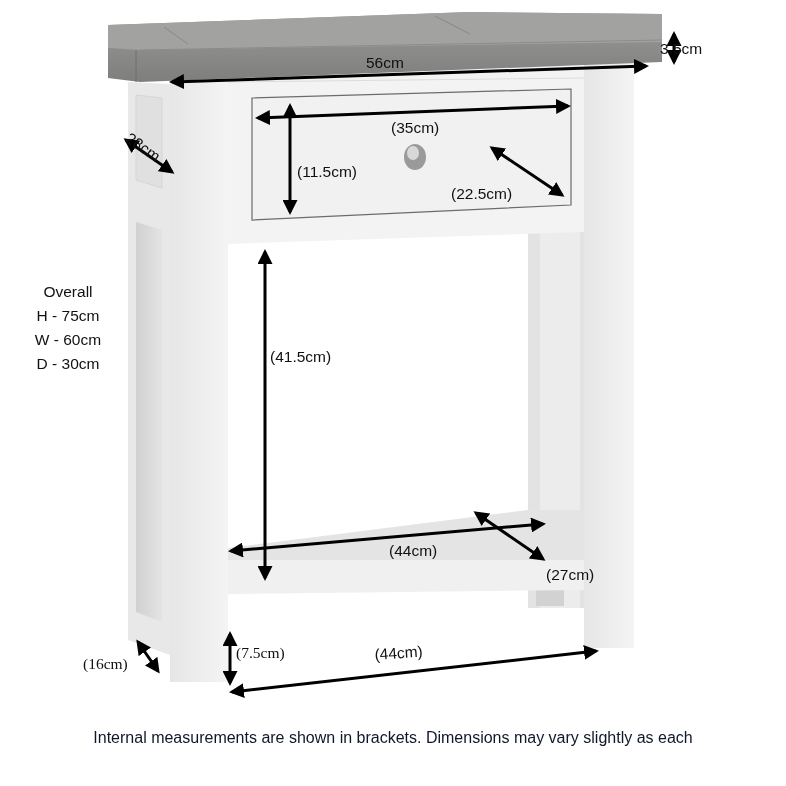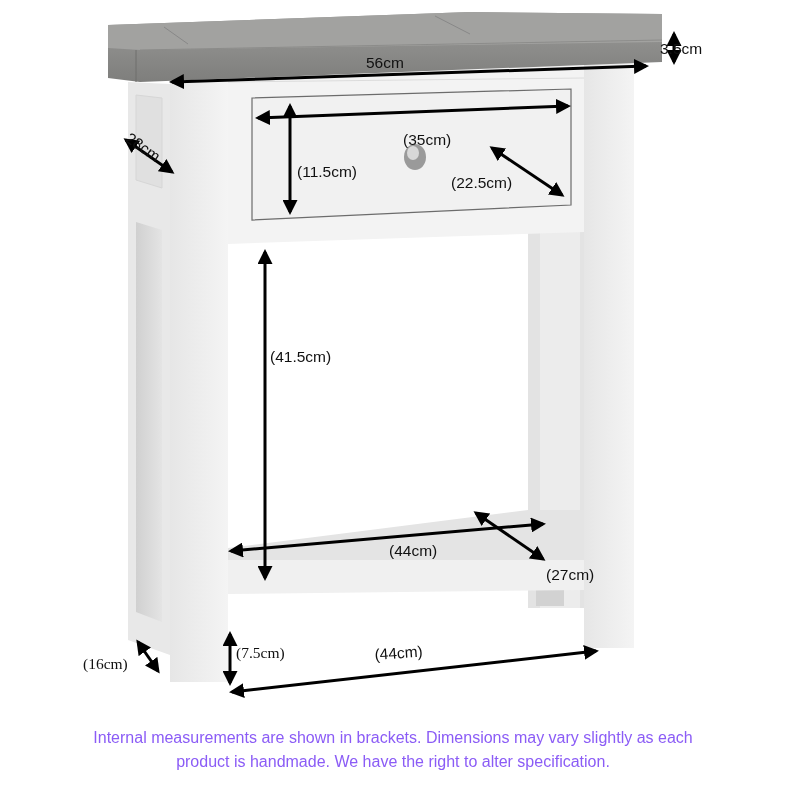--- a/index.html
+++ b/index.html
@@ -4,21 +4,21 @@
   <style>
     html, body { margin: 0; padding: 0; background: #ffffff; }
     body { width: 786px; height: 786px; position: relative; overflow: hidden;
            font-family: "Liberation Sans", "DejaVu Sans", sans-serif; color: #111; }
     #stage { position: absolute; left: 0; top: 0; width: 786px; height: 732px; }
     .lbl { position: absolute; font-size: 15.5px; color: #111; white-space: nowrap; line-height: 1; }
     .overall { position: absolute; left: 18px; top: 280px; width: 100px; text-align: center;
                font-size: 15.5px; line-height: 24px; color: #111; }
     .overall div { white-space: nowrap; }
     .footer { position: absolute; left: 0; top: 726px; width: 786px; text-align: center;
-              font-size: 16px; line-height: 24px; color: #8b5cf6; }
+              font-size: 16px; line-height: 24px; color: #0f172a; }
     .footer div { white-space: nowrap; }
   </style>
 </head>
 <body>
 
 <div id="stage">
   <svg width="786" height="786" viewBox="0 0 786 786">
     <defs>
       <linearGradient id="topGrad" x1="0" y1="0" x2="0" y2="1">
         <stop offset="0" stop-color="#9b9b99"></stop>
@@ -90,30 +90,35 @@
       <line x1="138" y1="642" x2="158" y2="671" marker-start="url(#ah)" marker-end="url(#ah)"></line>
       <line x1="230" y1="634" x2="230" y2="683" marker-start="url(#ah)" marker-end="url(#ah)"></line>
       <line x1="232" y1="692" x2="596" y2="651" marker-start="url(#ah)" marker-end="url(#ah)"></line>
     </g>
   </svg>
 
   
   <span class="lbl" style="left:366px; top:55px;">56cm</span>
   <span class="lbl" style="left:660px; top:41px;">3.5cm</span>
   <span class="lbl" style="left:132px; top:130px; transform:rotate(35deg); transform-origin:left top;">28cm</span>
-  <span class="lbl" style="left:391px; top:132px;margin-left:12px;">(35cm)</span>
+  <span class="lbl" style="left:391px; top:120px;">(35cm)</span>
   <span class="lbl" style="left:297px; top:164px;">(11.5cm)</span>
-  <span class="lbl" style="left:451px; top:175px;">(22.5cm)</span>
+  <span class="lbl" style="left:451px; top:186px;">(22.5cm)</span>
   <span class="lbl" style="left:270px; top:349px;">(41.5cm)</span>
   <span class="lbl" style="left:389px; top:543px;">(44cm)</span>
   <span class="lbl" style="left:546px; top:567px;">(27cm)</span>
   <span class="lbl" style="left:83px; top:656px;font-family:Liberation Serif, serif;">(16cm)</span>
   <span class="lbl" style="left:236px; top:645px;font-family:Liberation Serif, serif;">(7.5cm)</span>
   <span class="lbl" style="left:374px; top:647px; transform:rotate(-4deg); transform-origin:left top;">(44cm)</span>
 
   
+  <div class="overall">
+    <div>Overall</div>
+    <div>H - 75cm</div>
+    <div>W - 60cm</div>
+    <div>D - 30cm</div>
+  </div>
 
   
   <div class="footer">
     <div>Internal measurements are shown in brackets. Dimensions may vary slightly as each</div>
-    <div>product is handmade. We have the right to alter specification.</div>
   </div>
 </div>
 
 </body></html>

